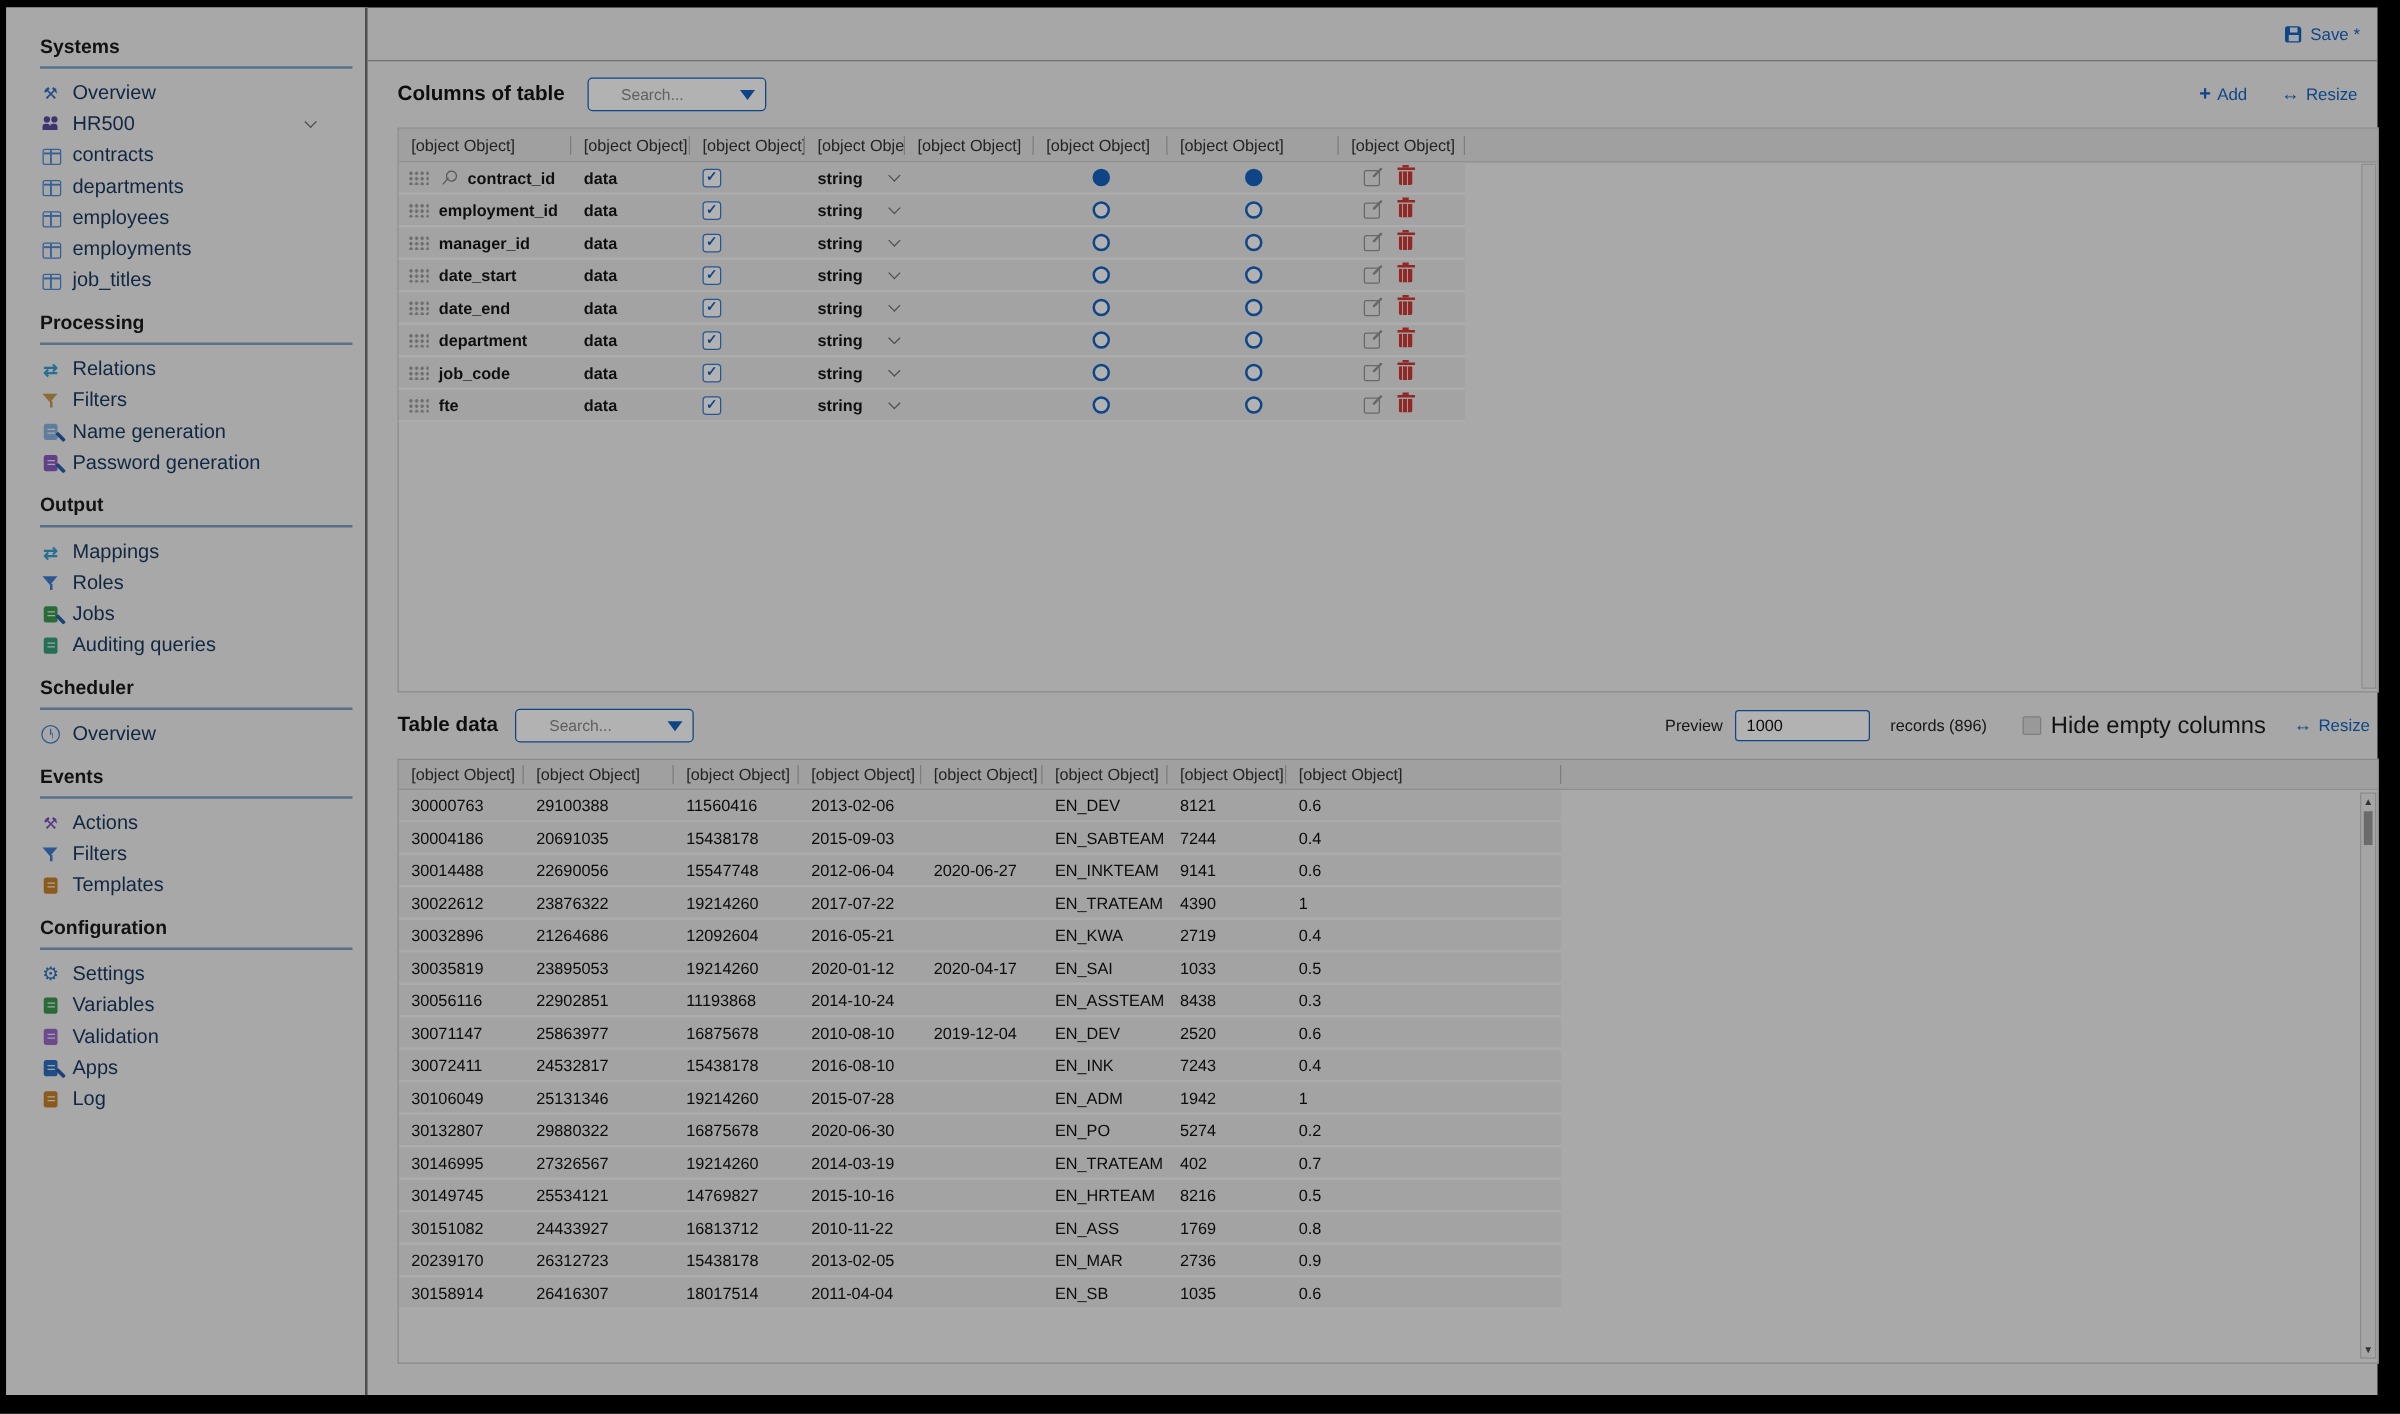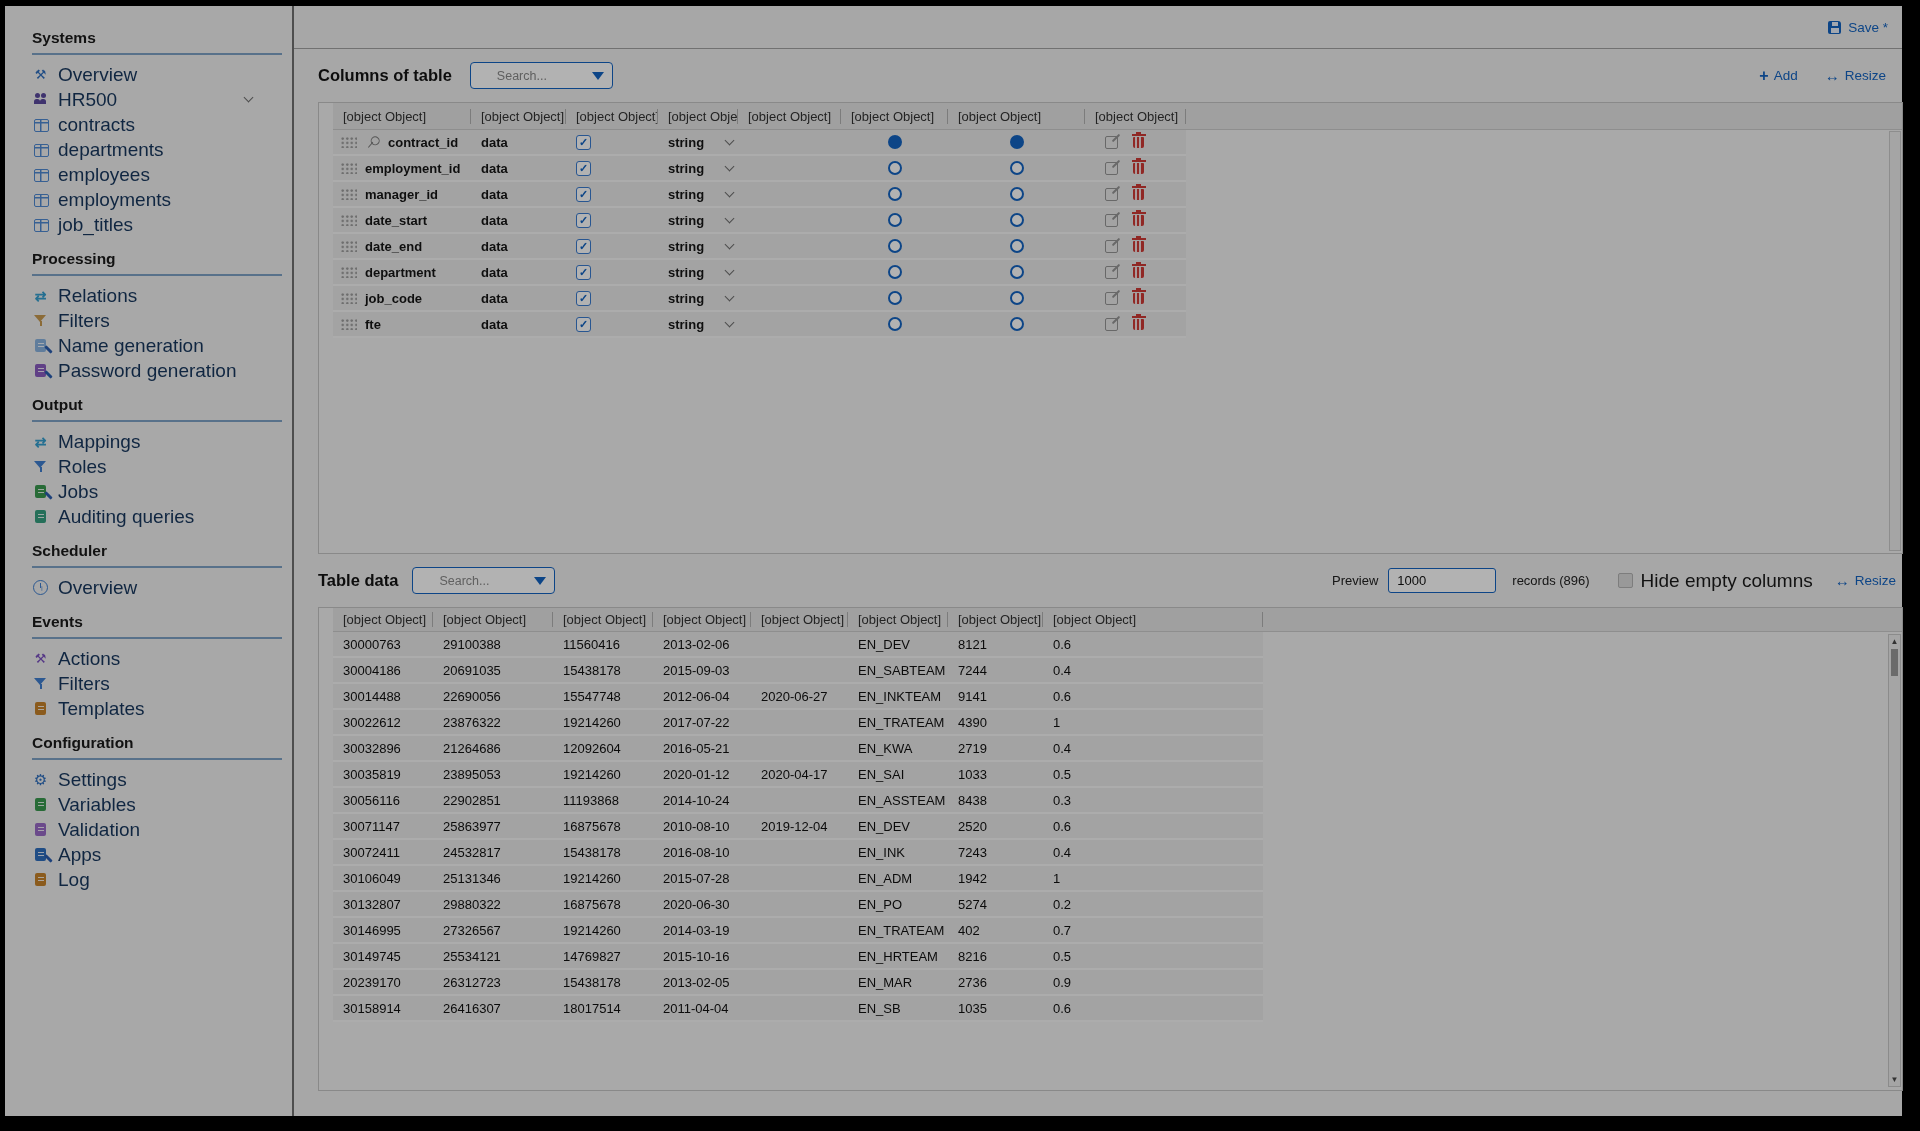--- a/index.html
+++ b/index.html
@@ -14,21 +14,21 @@
   }
 
   
   .dim-overlay { position:fixed; inset:0; background:rgba(0,0,0,0.30); z-index:50; pointer-events:none; }
 
   
   .sidebar { width:289px; flex:none; background:#f1f1f1; border-right:2px solid #707070; padding-top:10px; overflow:hidden; }
   .shead { font-size:15.5px; font-weight:bold; color:#1a1a1a; margin:13px 10px 6px 27px; }
   .sdiv { height:2px; background:#7ea3c6; margin:0 10px 7px 27px; }
   .srow { display:flex; align-items:center; height:25px; margin:0 10px 0 27px; padding-left:1px; border-radius:2px; cursor:default; }
-  .slabel { margin-left:10px; font-size:19px; color:#17375e; white-space:nowrap; }
+  .slabel { margin-left:10px; font-size:16px; color:#17375e; white-space:nowrap; }
 
   .ic { display:inline-flex; align-items:center; justify-content:center; width:15px; height:15px; flex:none; font-size:13px; line-height:1; position:relative; }
   .ic[data-name="wrench-icon"]::before { content:"⚒"; font-size:13px; }
   .ic[data-name="gear-icon"]::before { content:"⚙"; font-size:15px; }
   .ic[data-name="arrows-icon"]::before { content:"⇄"; font-weight:bold; font-size:14px; }
   .ic[data-name="people-icon"]::before { content:""; position:absolute; left:2px; top:1px; width:5px; height:5px; border-radius:50%; background:currentColor; box-shadow:6px 0 0 currentColor; }
   .ic[data-name="people-icon"]::after { content:""; position:absolute; left:1px; top:7px; width:6px; height:5px; border-radius:2.5px 2.5px 0 0; background:currentColor; box-shadow:6px 0 0 currentColor; }
   .ic[data-name="table-icon"]::before { content:""; position:absolute; left:1px; top:2px; width:13px; height:11px; border:1.5px solid currentColor; border-radius:2px;
      background: linear-gradient(currentColor,currentColor) 0 2.2px/100% 1.5px no-repeat,
                  linear-gradient(currentColor,currentColor) 5px 0/1.5px 100% no-repeat; opacity:.9; }
@@ -62,21 +62,21 @@
   .searchbox { margin-left:18px; width:143px; height:27px; background:#fff; border:1.6px solid #1464c2; border-radius:4px;
      display:flex; align-items:center; justify-content:space-between; padding:0 8px 0 26px; cursor:pointer; }
   .searchbox .ph { color:#8a8a8a; font-size:12.5px; }
   .tri-down { width:0; height:0; border-left:6.5px solid transparent; border-right:6.5px solid transparent; border-top:8px solid #1464c2; }
   .linkbtn { color:#1464c2; font-size:13.5px; display:flex; align-items:center; gap:5px; cursor:pointer; white-space:nowrap; }
   .plus-glyph { font-size:16px; font-weight:bold; line-height:1; }
   .resize-glyph { font-size:15px; font-weight:bold; line-height:1; }
   .spacer { margin-left:auto; }
 
   
-  .panel { margin:0 2px 0 24px; width:1585px; background:#f2f2f2; border:1px solid #c5c5c5; position:relative;padding-left:14px; }
+  .panel { margin:0 2px 0 24px; width:1585px; background:#f2f2f2; border:1px solid #c5c5c5; position:relative; }
   .columns-panel { height:452px; }
   .grid8 { display:grid; grid-template-columns:138px 95px 92px 80px 103px 107px 137px 101px 1fr; }
   .gridrow8 { display:grid; grid-template-columns:138px 95px 92px 80px 103px 107px 137px 101px; width:853px;font-weight:bold; }
   .thead { height:27px; background:#e6e6e6; border-bottom:1px solid #cccccc; align-items:center; }
   .hcell { font-size:13px; color:#333; padding-left:10px; height:15px; line-height:15px; border-right:1px solid #b2b2b2; white-space:nowrap; overflow:hidden; }
   .crow { height:26px; border-bottom:2px solid #f7f7f7; background:#eaeaea; align-items:center; }
   .cell { display:flex; align-items:center; padding-left:10px; font-size:13px; color:#161616; white-space:nowrap; overflow:visible; }
   .namecell { padding-left:7px; gap:8px; }
   .ctr { justify-content:center; padding-left:0; }
   .actions { padding-left:20px; gap:15px; }
@@ -772,20 +772,30 @@
             <span class="dcell" data-name="cell-contract-id">30149745</span>
             <span class="dcell" data-name="cell-employment-id">25534121</span>
             <span class="dcell" data-name="cell-manager-id">14769827</span>
             <span class="dcell" data-name="cell-date-start">2015-10-16</span>
             <span class="dcell" data-name="cell-date-end"></span>
             <span class="dcell" data-name="cell-department">EN_HRTEAM</span>
             <span class="dcell" data-name="cell-job-code">8216</span>
             <span class="dcell" data-name="cell-fte">0.5</span>
           </div>
           <div class="dgridrow drow" data-name="data-row">
+            <span class="dcell" data-name="cell-contract-id">30151082</span>
+            <span class="dcell" data-name="cell-employment-id">24433927</span>
+            <span class="dcell" data-name="cell-manager-id">16813712</span>
+            <span class="dcell" data-name="cell-date-start">2010-11-22</span>
+            <span class="dcell" data-name="cell-date-end"></span>
+            <span class="dcell" data-name="cell-department">EN_ASS</span>
+            <span class="dcell" data-name="cell-job-code">1769</span>
+            <span class="dcell" data-name="cell-fte">0.8</span>
+          </div>
+          <div class="dgridrow drow" data-name="data-row">
             <span class="dcell" data-name="cell-contract-id">20239170</span>
             <span class="dcell" data-name="cell-employment-id">26312723</span>
             <span class="dcell" data-name="cell-manager-id">15438178</span>
             <span class="dcell" data-name="cell-date-start">2013-02-05</span>
             <span class="dcell" data-name="cell-date-end"></span>
             <span class="dcell" data-name="cell-department">EN_MAR</span>
             <span class="dcell" data-name="cell-job-code">2736</span>
             <span class="dcell" data-name="cell-fte">0.9</span>
           </div>
           <div class="dgridrow drow" data-name="data-row">

